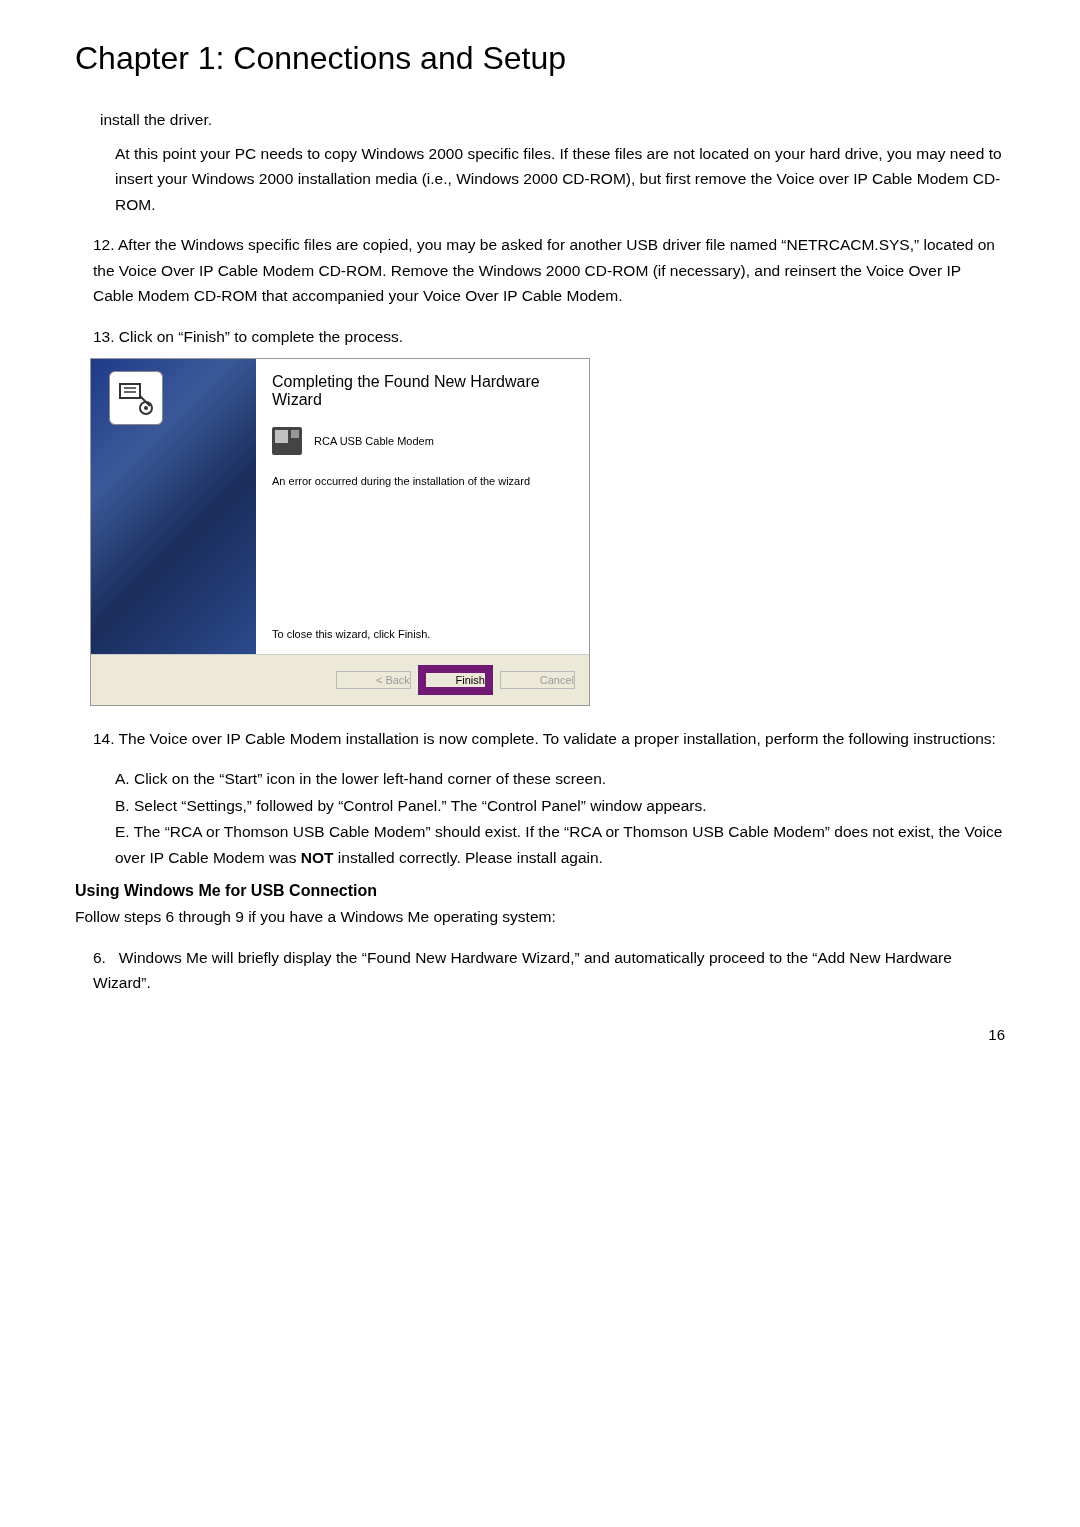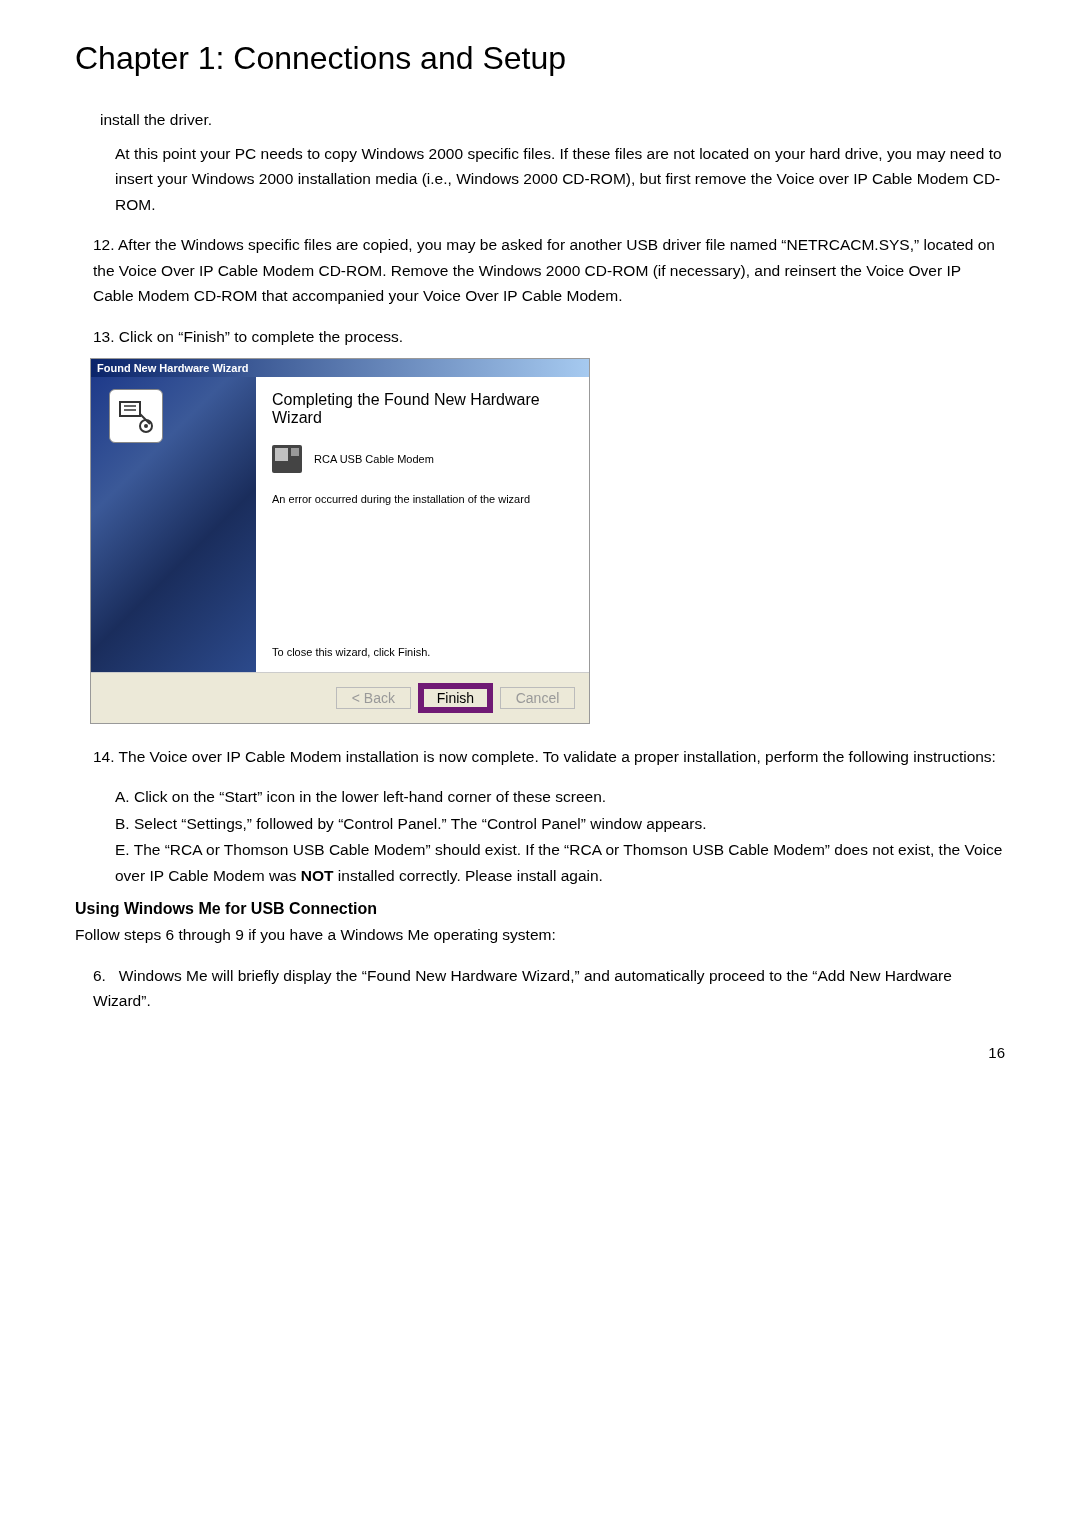--- a/index.html
+++ b/index.html
@@ -106,29 +106,29 @@
     .wizard-footer {
       background: #ece9d8;
       padding: 10px 14px;
       text-align: right;
       border-top: 1px solid #ccc;
     }
     .wizard-btn {
       display: inline-block;
       width: 75px;
       padding: 2px 0;
-      font-size: 14px;
-      text-align: center;
+      font-size: 11px;
+      text-align: right;
       background: #ece9d8;
       border: 1px solid #888;
       margin-left: 4px;
       font-family: Tahoma, sans-serif;
     }
     .wizard-btn.disabled { color: #999; border-color: #bbb; }
-    .wizard-btn.primary { border: 6px solid #701a75; padding: 1px 0; }
+    .wizard-btn.primary { border: 8px solid #701a75; padding: 1px 0; }
 
     .page-number {
       text-align: right;
       font-size: 15px;
       margin-top: 30px;
       font-family: 'Lucida Sans', 'Lucida Sans Unicode', sans-serif;
     }
     .bold { font-weight: bold; }
   </style>
 </head>
@@ -138,21 +138,20 @@
 
 <div class="body-text indent-1">install the driver.</div>
 
 <div class="body-text indent-2">At this point your PC needs to copy Windows 2000 specific files. If these files are not located on your hard drive, you may need to insert your Windows 2000 installation media (i.e., Windows 2000 CD-ROM), but first remove the Voice over IP Cable Modem CD-ROM.</div>
 
 <div class="body-text list-item" style="margin-left: 0; padding-left: 18px;">12. After the Windows specific files are copied, you may be asked for another USB driver file named “NETRCACM.SYS,” located on the Voice Over IP Cable Modem CD-ROM. Remove the Windows 2000 CD-ROM (if necessary), and reinsert the Voice Over IP Cable Modem CD-ROM that accompanied your Voice Over IP Cable Modem.</div>
 
 <div class="body-text list-item" style="margin-left: 0; padding-left: 18px; margin-bottom:4px;">13. Click on “Finish” to complete the process.</div>
 
 <div class="wizard">
-  <div class="wizard-titlebar">Found New Hardware Wizard</div>
   <div class="wizard-body">
     <div class="wizard-left">
       <div class="wizard-left-icon">
         <svg viewBox="0 0 40 40">
           <rect x="4" y="6" width="20" height="14" fill="none" stroke="#333" stroke-width="2"></rect>
           <line x1="8" y1="10" x2="20" y2="10" stroke="#333" stroke-width="1.5"></line>
           <line x1="8" y1="14" x2="20" y2="14" stroke="#333" stroke-width="1.5"></line>
           <path d="M 24 18 L 34 28" stroke="#333" stroke-width="2"></path>
           <circle cx="30" cy="30" r="6" fill="none" stroke="#333" stroke-width="2"></circle>
           <circle cx="30" cy="30" r="2" fill="#333"></circle>

